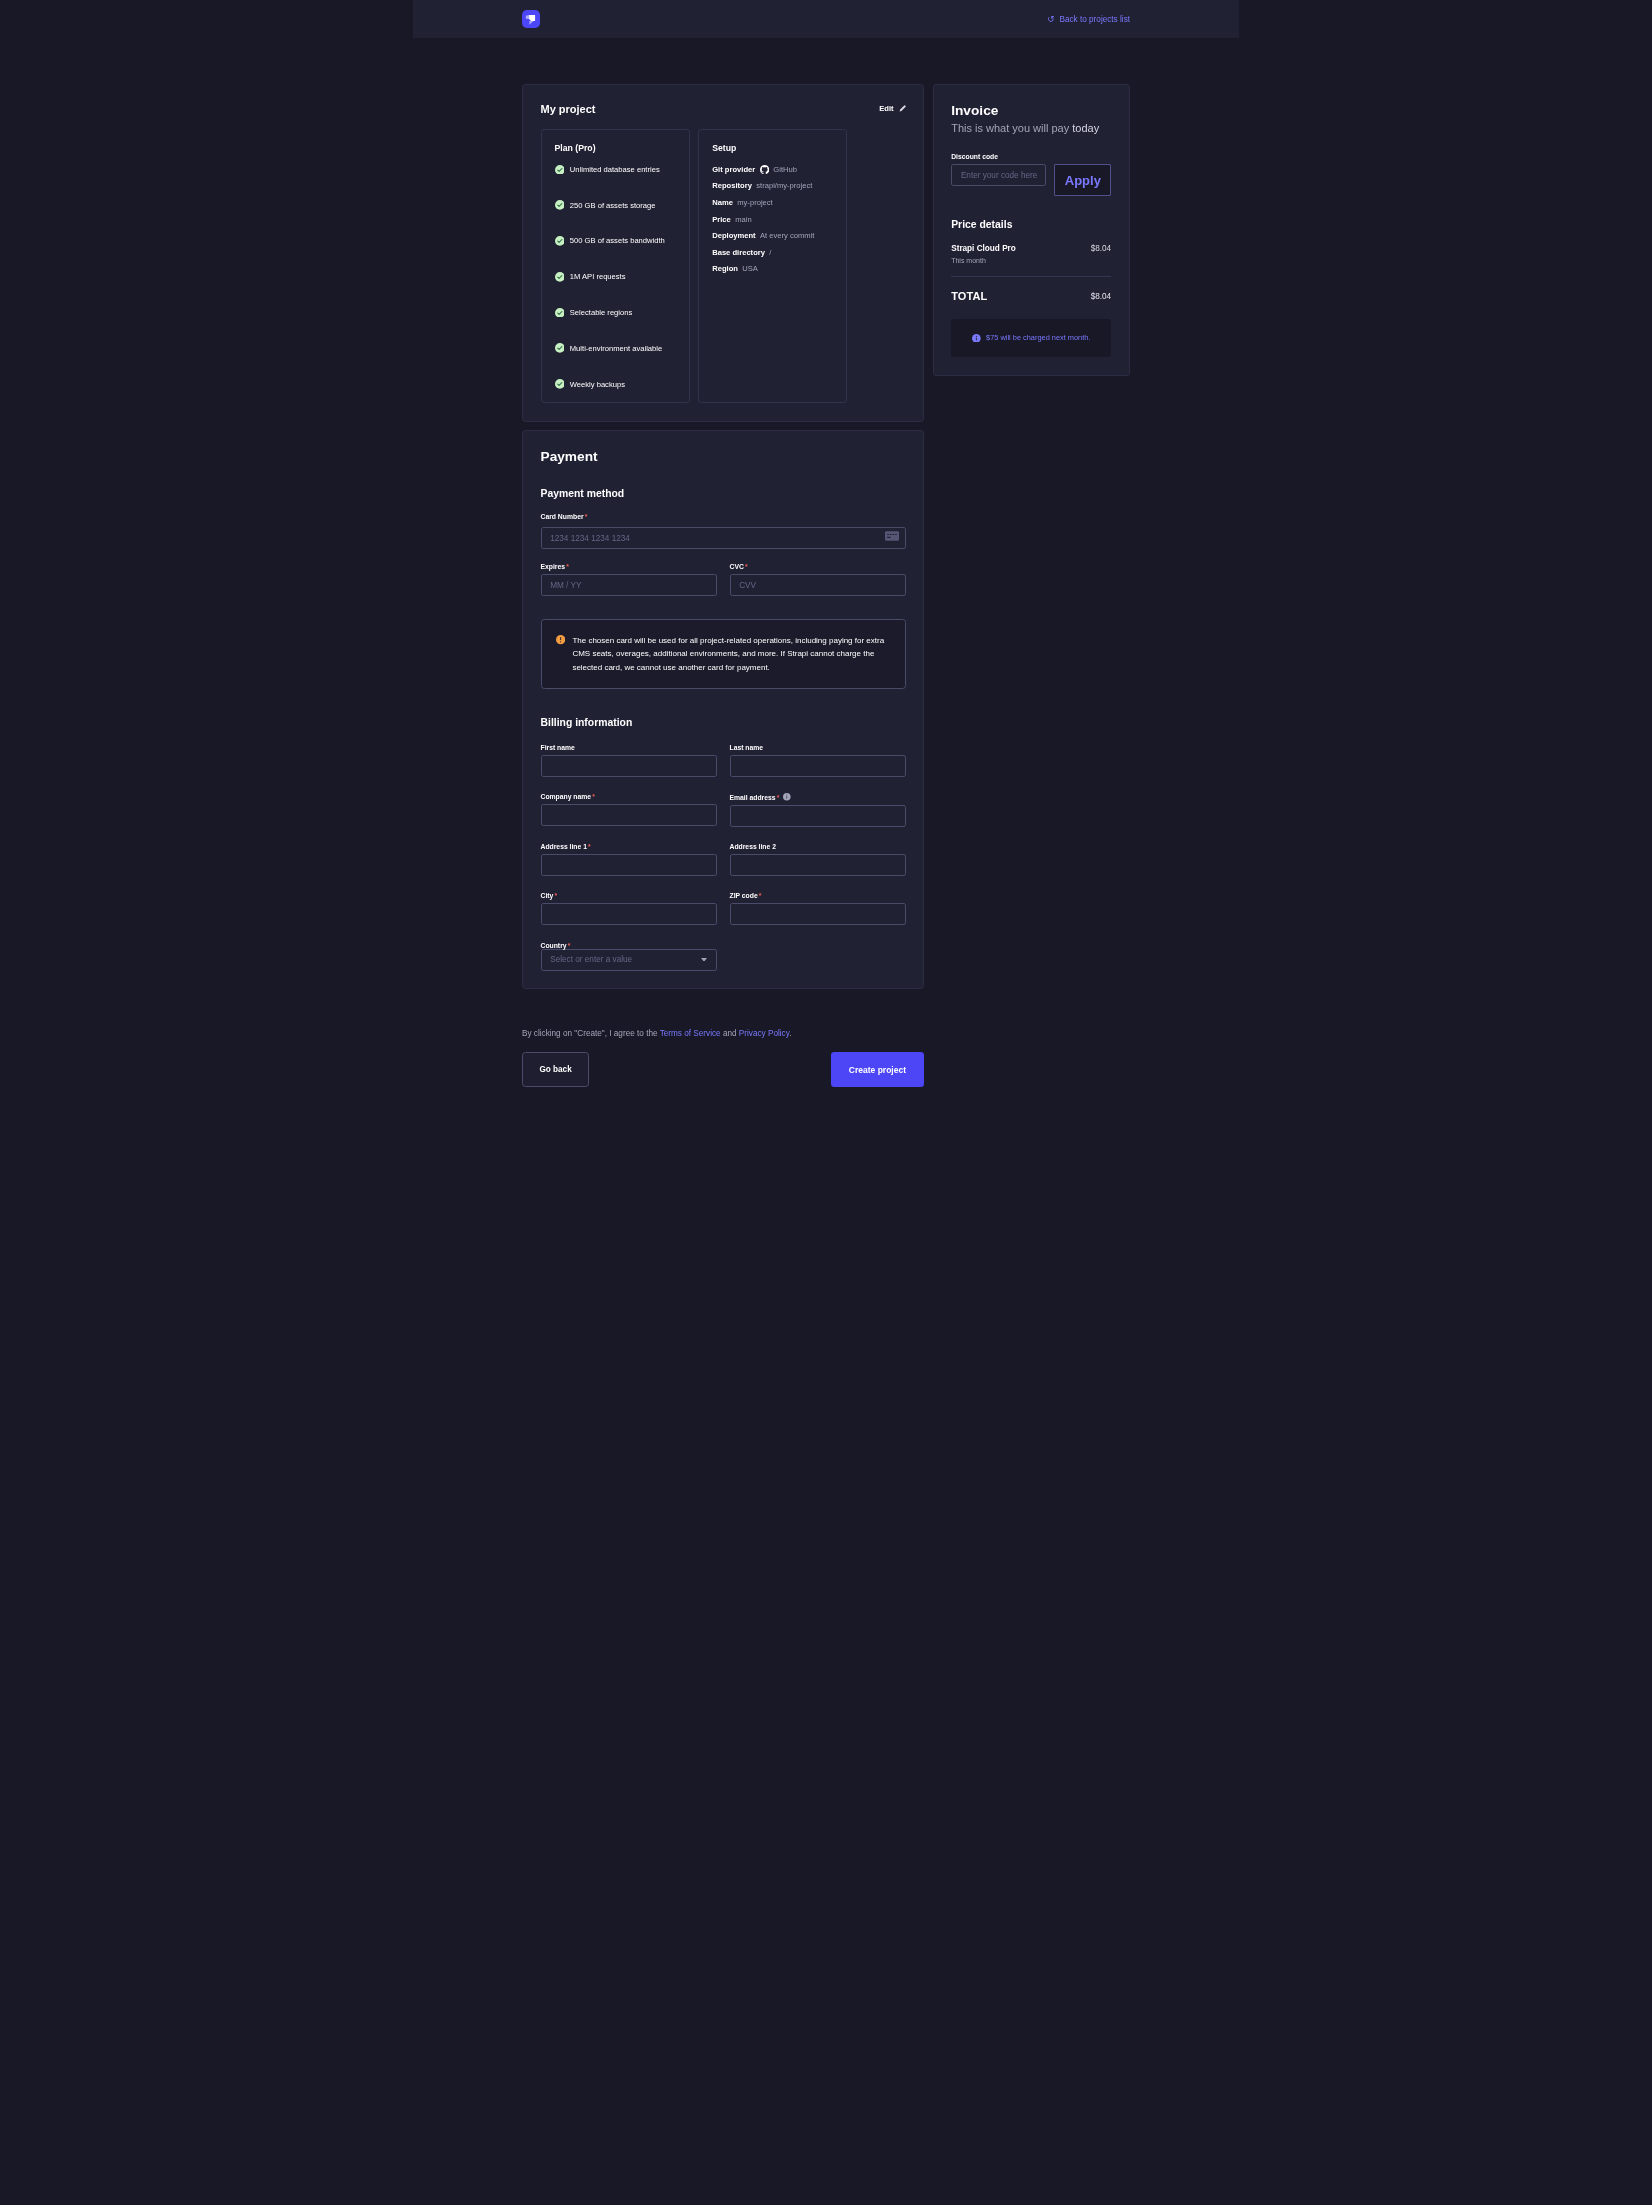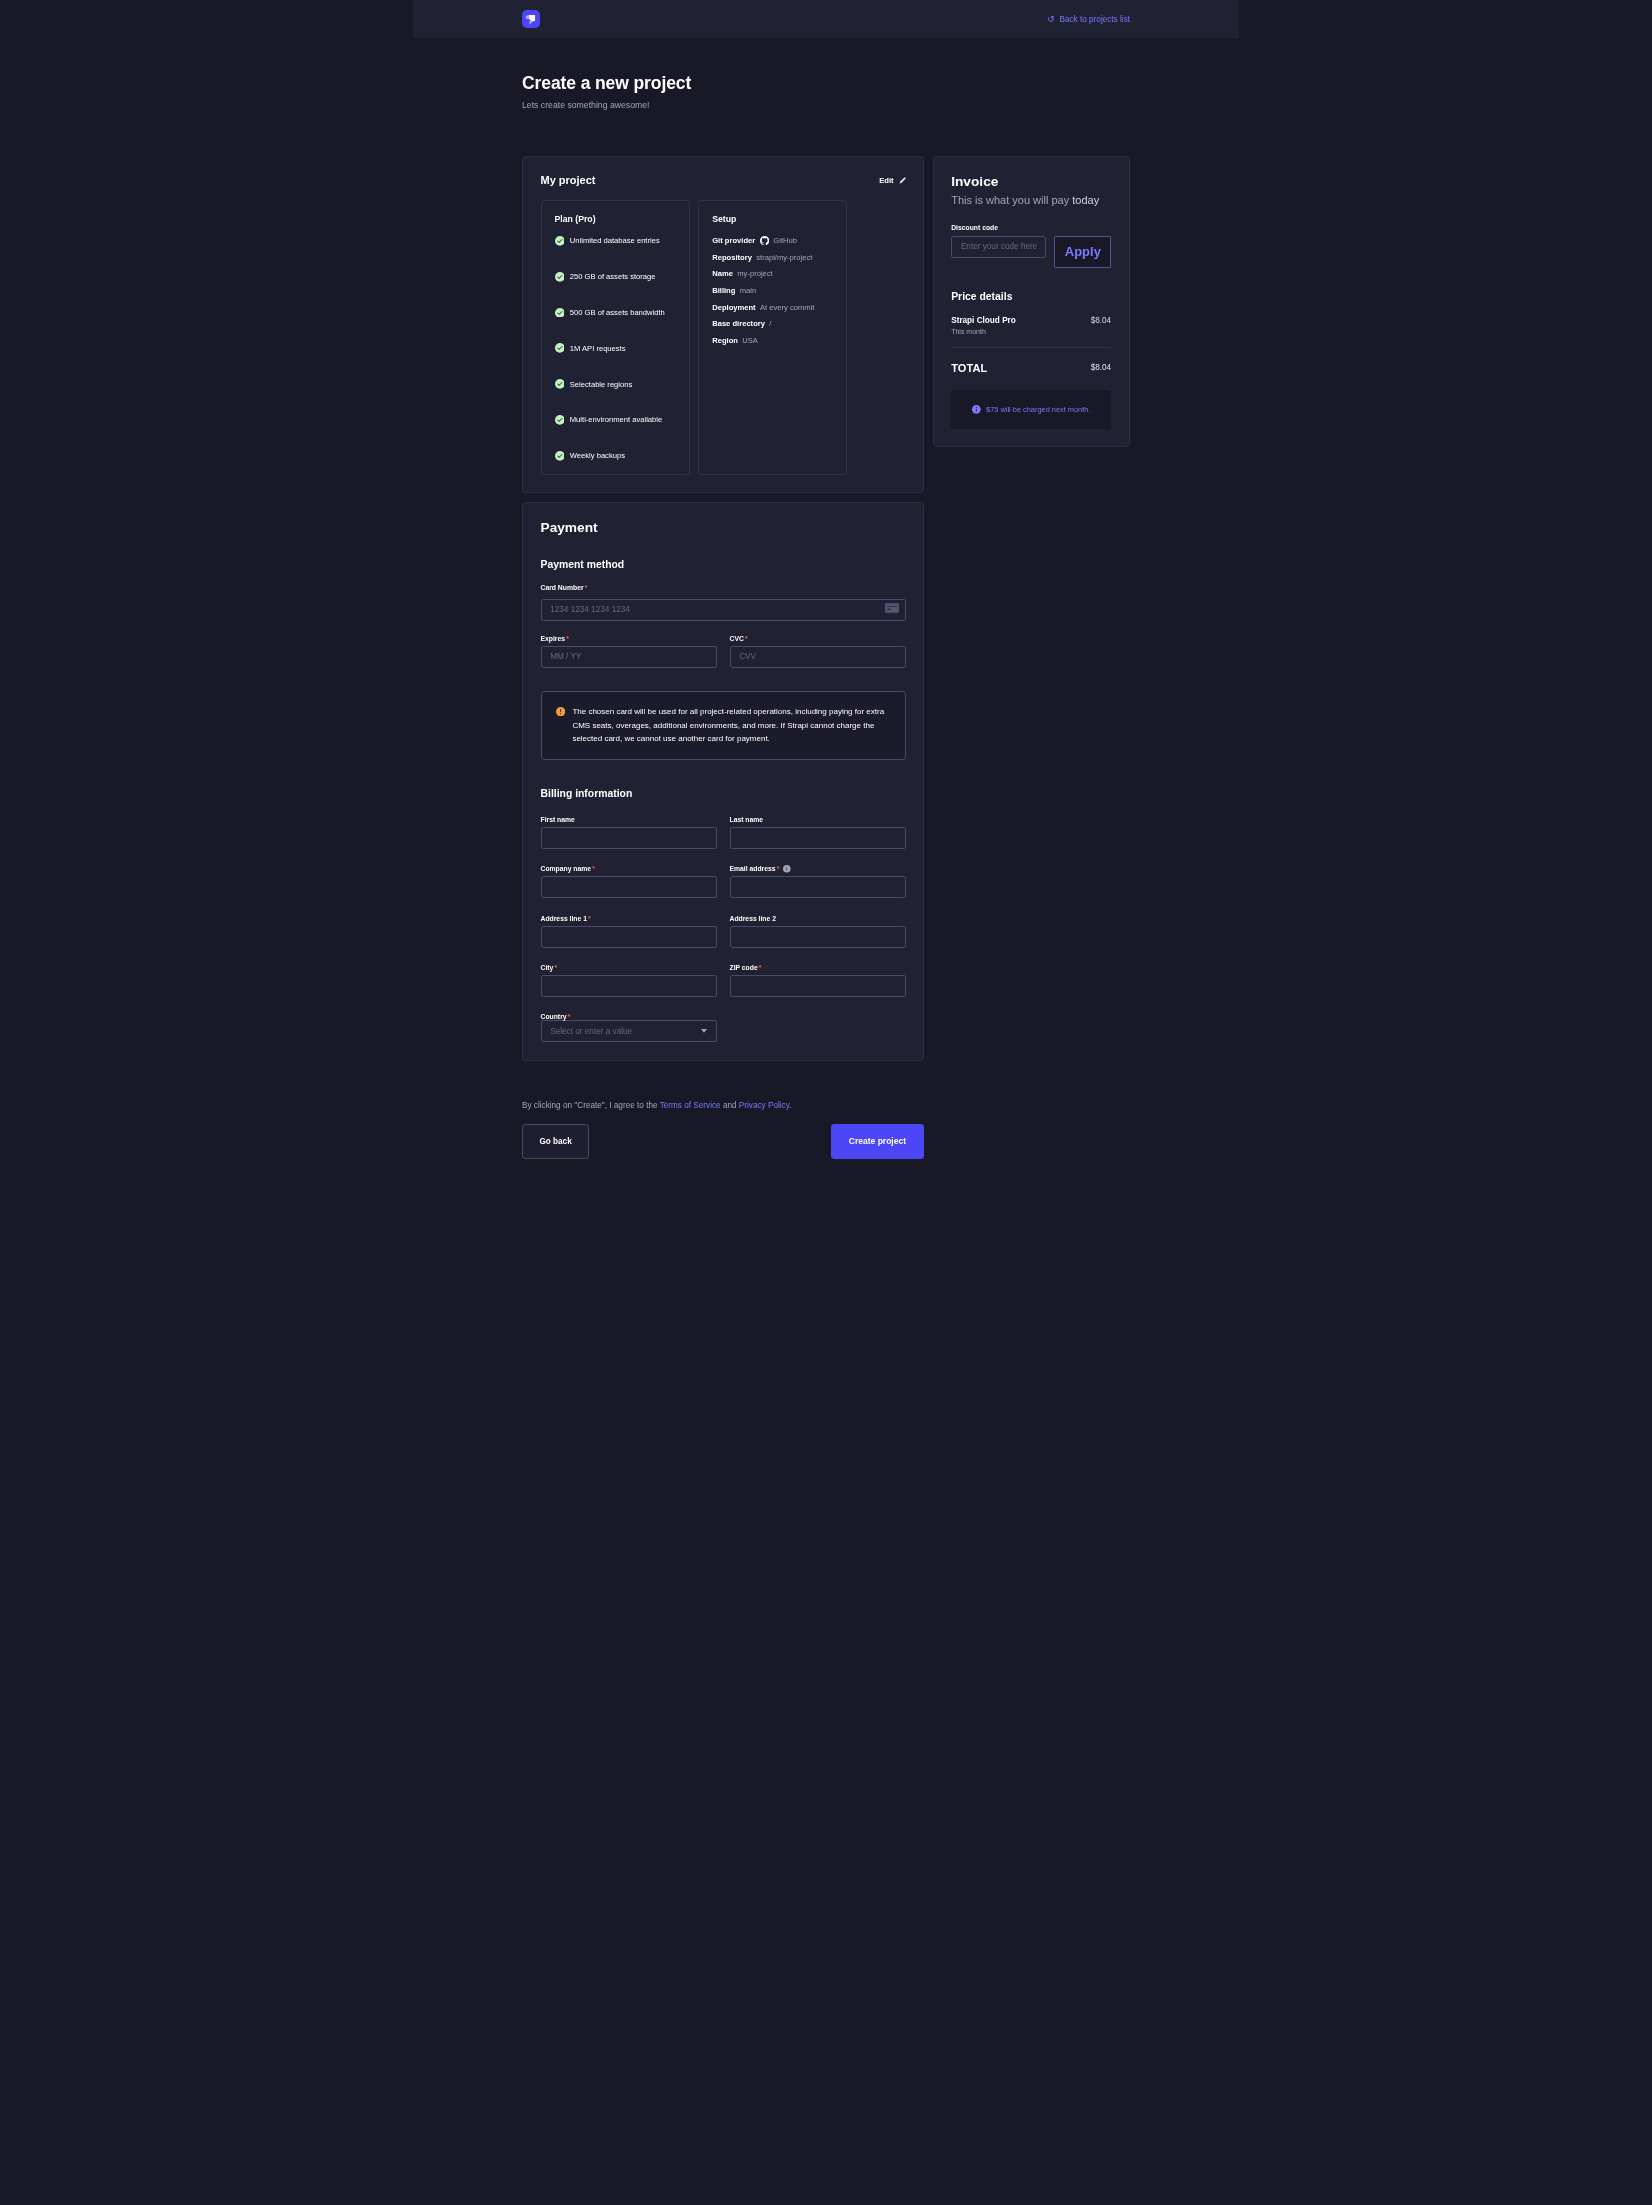--- a/index.html
+++ b/index.html
@@ -155,24 +155,20 @@
       </svg>
     </div>
     <a class="back-link">
       <span class="back-glyph">↺</span>
       <span>Back to projects list</span>
     </a>
   </div>
 </header>
 
 <main class="container">
-  <div class="page-head">
-    <h1 class="page-title">Create a new project</h1>
-    <p class="page-subtitle">Lets create something awesome!</p>
-  </div>
 
   <div class="columns">
     <div class="col-left">
 
       <section class="card">
         <div class="card-head">
           <h2 class="card-title">My project</h2>
           <button class="edit-btn">
             <span>Edit</span>
             <svg width="7" height="7" viewBox="0 0 16 16">
@@ -252,21 +248,21 @@
               </div>
               <div class="setup-row">
                 <span class="setup-label">Repository</span>
                 <span class="setup-value">strapi/my-project</span>
               </div>
               <div class="setup-row">
                 <span class="setup-label">Name</span>
                 <span class="setup-value">my-project</span>
               </div>
               <div class="setup-row">
-                <span class="setup-label">Billing</span>
+                <span class="setup-label">Price</span>
                 <span class="setup-value">main</span>
               </div>
               <div class="setup-row">
                 <span class="setup-label">Deployment</span>
                 <span class="setup-value">At every commit</span>
               </div>
               <div class="setup-row">
                 <span class="setup-label">Base directory</span>
                 <span class="setup-value">/</span>
               </div>

